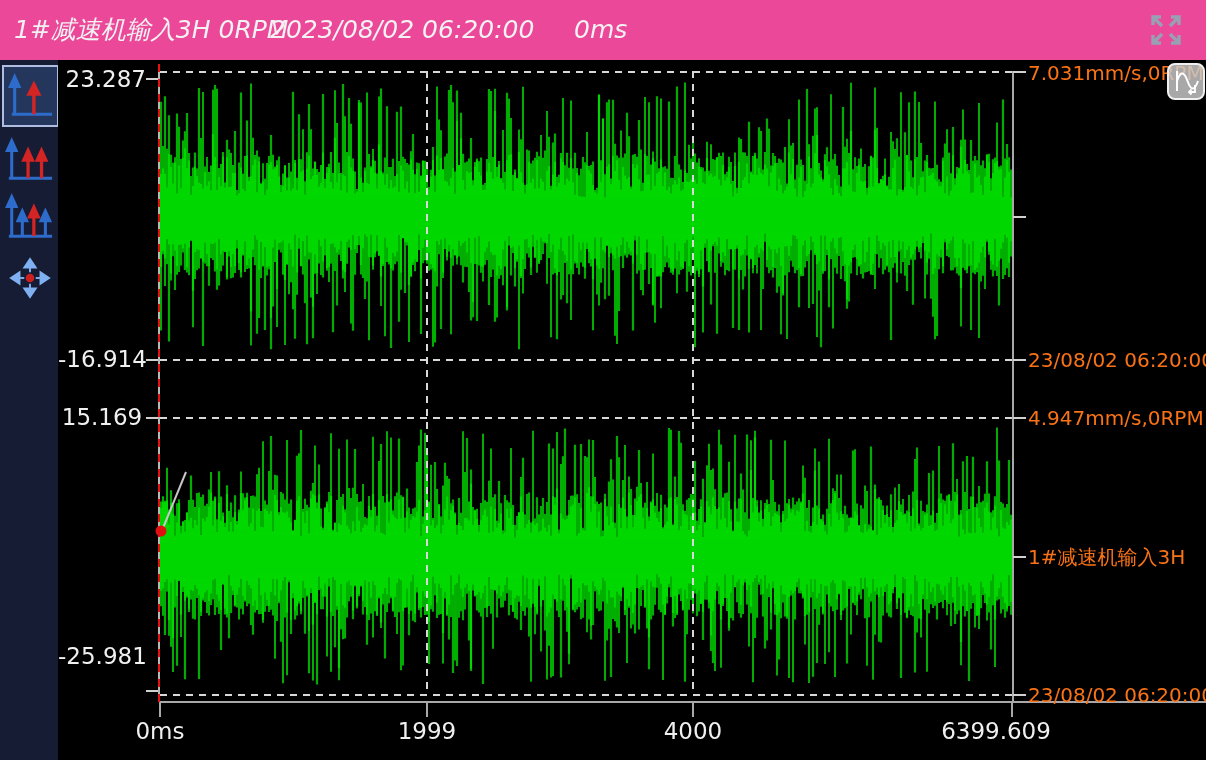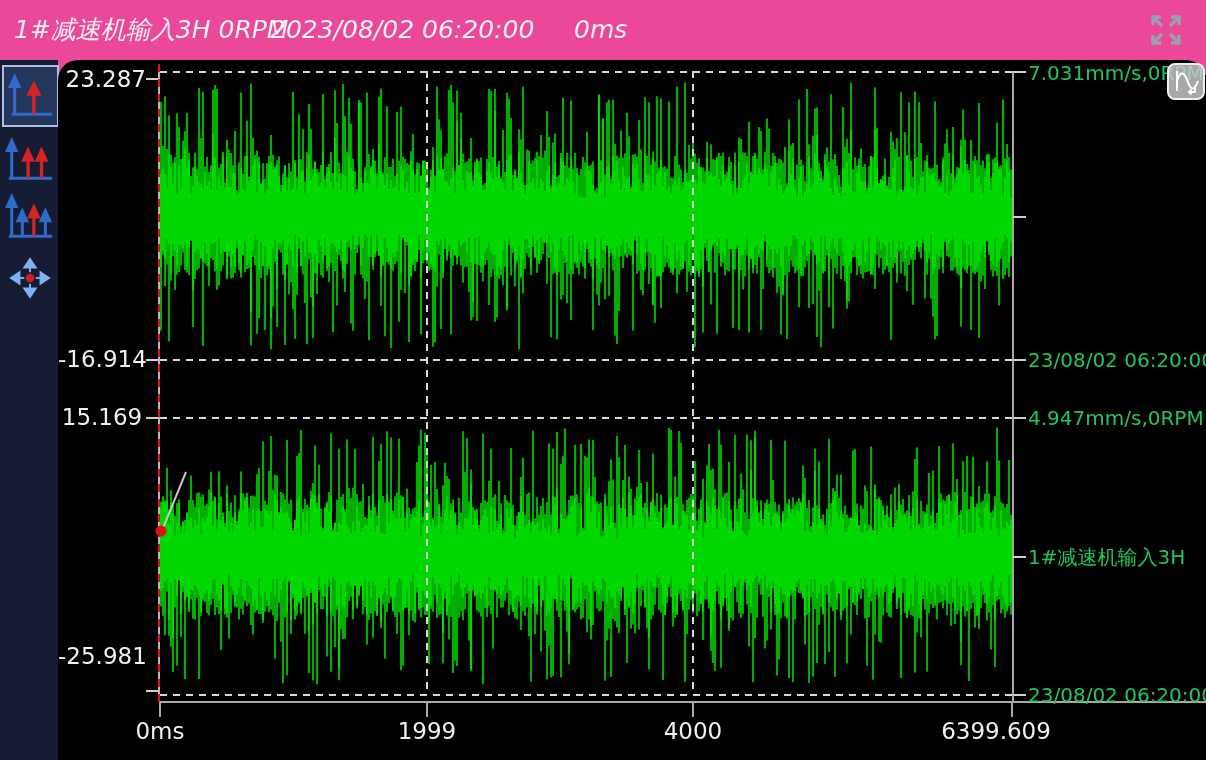--- a/index.html
+++ b/index.html
@@ -19,35 +19,35 @@
   
   #sidebar { position:absolute; left:0; top:60px; width:58px; height:700px; background:#151c33; }
   .tool { position:absolute; display:flex; align-items:center; justify-content:center; cursor:pointer; }
   .tool.selected { background:#24365c; border:2px solid #aebde0; }
   #tool-1 { left:2px;  top:5px;   width:57px; height:62px; }
   #tool-2 { left:3px;  top:76px;  width:53px; height:48px; }
   #tool-3 { left:3px;  top:128px; width:53px; height:56px; }
   #tool-4 { left:7px;  top:196px; width:45px; height:44px; }
 
   
-  #plot { position:absolute; left:58px; top:60px; width:1148px; height:700px; background:#000;border-radius:20px; }
+  #plot { position:absolute; left:58px; top:60px; width:1148px; height:700px; background:#000; }
 
   .hd { position:absolute; height:2px;
         background:repeating-linear-gradient(90deg,#d8d8d8 0 7px,transparent 7px 13px); }
   .hd.dim { height:1px; opacity:.55; }
   .vd { position:absolute; width:2px;
         background:repeating-linear-gradient(180deg,#d8d8d8 0 7px,transparent 7px 13px); }
   .solid-v { position:absolute; width:2px; background:#a8a8a8; }
   .solid-h { position:absolute; height:2px; background:#a8a8a8; }
   .tickmark { position:absolute; background:#a8a8a8; }
   .lab-tick { position:absolute; background:#d0d0d0; }
 
   .ylab { position:absolute; left:0; width:88px; text-align:right; color:#f0f0f0;
           font-size:23px; transform:translateY(-50%); white-space:nowrap; }
-  .rlab { position:absolute; left:970px; color:#22c55e; font-size:20px;
+  .rlab { position:absolute; left:970px; color:#f97316; font-size:20px;
           transform:translateY(-50%); white-space:nowrap; }
   .xlab { position:absolute; width:140px; text-align:center; color:#f0f0f0;
           font-size:23px; top:658px; white-space:nowrap; }
 
   #cursor-base { position:absolute; left:100px; top:4px; width:2px; height:638px; background:#b8b8b8; }
   #cursor-red  { position:absolute; left:100px; top:4px; width:2px; height:638px;
                  background:repeating-linear-gradient(180deg,#e81010 0 8px,transparent 8px 15px); }
 
   #annotation { position:absolute; left:108px; top:388px; color:#d8d000; font-size:20px; white-space:nowrap; }
   #leader { position:absolute; left:92px; top:370px; }

